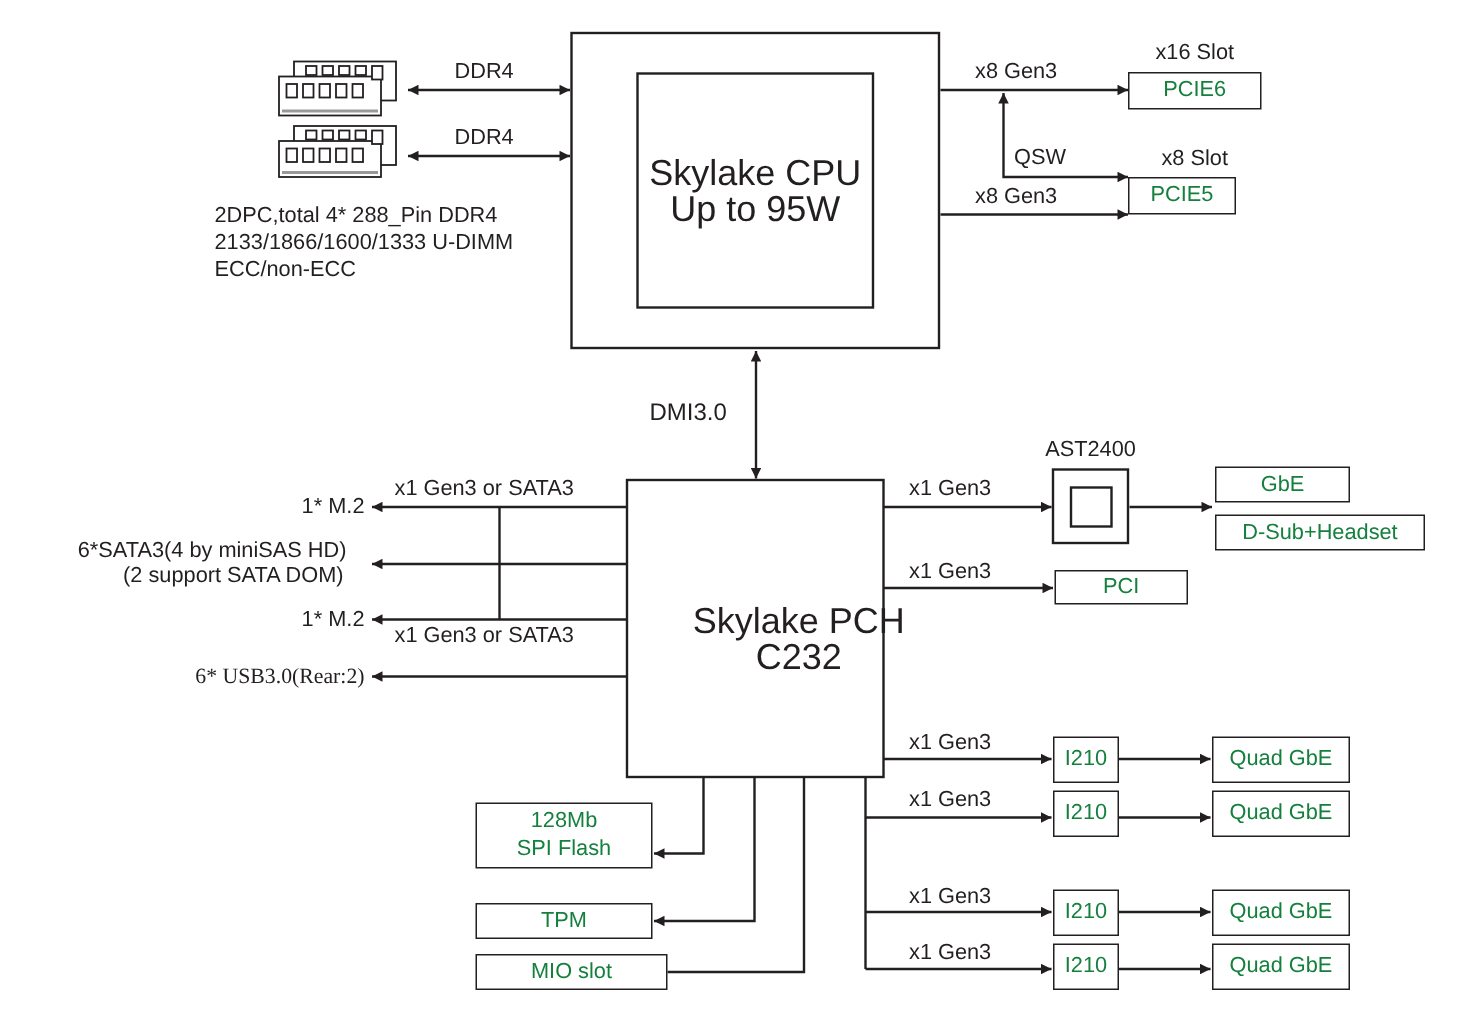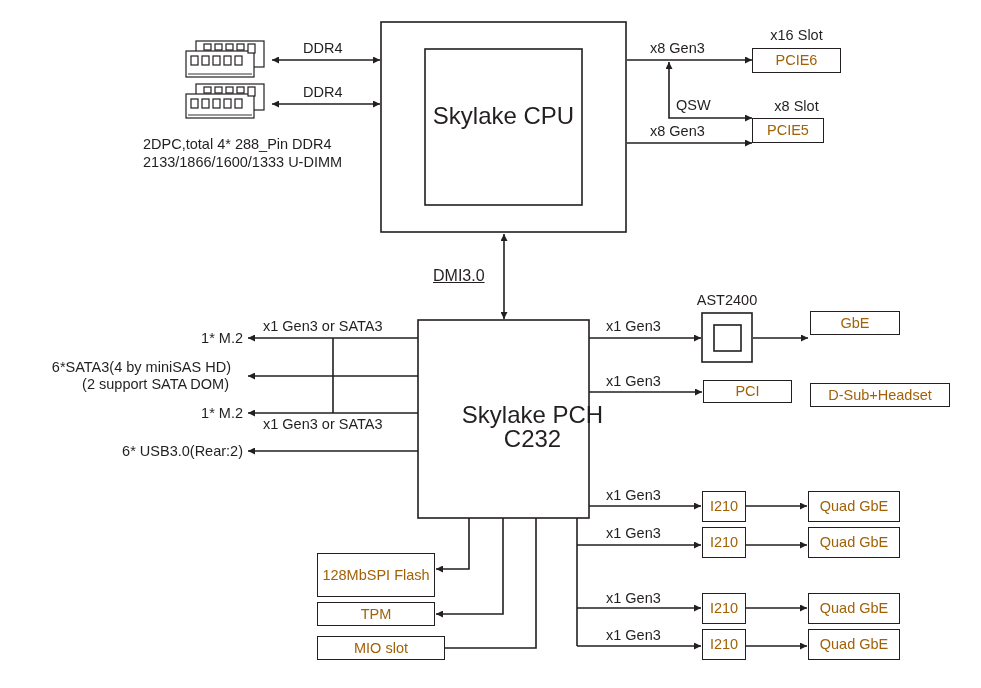--- a/index.html
+++ b/index.html
@@ -4,21 +4,21 @@
 <style>
   html, body { margin:0; padding:0; background:#ffffff; }
   body { width:981px; height:688px; position:relative; overflow:hidden;
          font-family:"Liberation Sans", sans-serif; color:#231f20; }
   svg { position:absolute; left:0; top:0; }
   .lbl { position:absolute; font-size:14.5px; line-height:16px; white-space:nowrap; color:#231f20; }
   .c { text-align:center; }
   .r { text-align:right; }
   .box { position:absolute; border:1.6px solid #231f20; box-sizing:border-box; background:#fff;
          display:flex; align-items:center; justify-content:center; text-align:center;
-         font-size:14.5px; line-height:17px; color:#a16207; }
+         font-size:14.5px; line-height:17px; color:#15803d; }
   .big { font-size:24px; line-height:24px; }
 </style>
 </head>
 <body>
 
 <svg width="981" height="688" viewBox="0 0 981 688">
   <defs>
     <marker id="ah" viewBox="0 0 10 10" refX="10" refY="5" markerWidth="9" markerHeight="7" orient="auto-start-reverse" markerUnits="userSpaceOnUse">
       <path d="M0,0 L10,5 L0,10 z" fill="#231f20"></path>
     </marker>
@@ -98,76 +98,78 @@
       <rect x="226" y="87" width="7" height="6"></rect>
         <rect x="237" y="87" width="7" height="6"></rect>
       <rect x="248" y="87" width="7" height="9"></rect>
     </g>
     <line x1="188" y1="115" x2="252" y2="115" stroke="#999" stroke-width="2"></line>
   </g>
 </svg>
 
 <div class="lbl c big" style="left:425px;top:104px;width:157px;">
   <div>Skylake CPU</div>
+  <div>Up to 95W</div>
 </div>
 
 <div class="lbl c big" style="left:418px;top:403px;width:171px;padding-left:29px;">
   <div>Skylake PCH</div>
   <div>C232</div>
 </div>
 
 <div class="lbl" style="left:303px;top:40px;">DDR4</div>
 <div class="lbl" style="left:303px;top:84px;">DDR4</div>
 <div class="lbl" style="left:143px;top:135px;line-height:18px;">
   <div>2DPC,total 4* 288_Pin DDR4</div>
   <div>2133/1866/1600/1333 U-DIMM</div>
+  <div>ECC/non-ECC</div>
 </div>
 
 <div class="lbl" style="left:650px;top:40px;">x8 Gen3</div>
 <div class="lbl" style="left:650px;top:123px;">x8 Gen3</div>
 <div class="lbl" style="left:676px;top:97px;">QSW</div>
 <div class="lbl c" style="left:752px;top:27px;width:89px;">x16 Slot</div>
 <div class="box" style="left:752px;top:48px;width:89px;height:25px;">PCIE6</div>
 <div class="lbl c" style="left:752px;top:98px;width:89px;">x8 Slot</div>
 <div class="box" style="left:752px;top:118px;width:72px;height:25px;">PCIE5</div>
 
-<div class="lbl" style="left:433px;top:268px;font-size:16px;text-decoration:underline;">DMI3.0</div>
+<div class="lbl" style="left:433px;top:268px;font-size:16px;">DMI3.0</div>
 
 <div class="lbl r" style="left:100px;top:330px;width:143px;">1* M.2</div>
 <div class="lbl" style="left:263px;top:318px;">x1 Gen3 or SATA3</div>
 <div class="lbl r" style="left:0px;top:359px;width:231px;line-height:17px;">
   <div>6*SATA3(4 by miniSAS HD)</div>
   <div style="padding-right:2px;">(2 support SATA DOM)</div>
 </div>
 <div class="lbl r" style="left:100px;top:405px;width:143px;">1* M.2</div>
 <div class="lbl" style="left:263px;top:416px;">x1 Gen3 or SATA3</div>
-<div class="lbl r" style="left:40px;top:443px;width:203px;">6* USB3.0(Rear:2)</div>
+<div class="lbl r" style="left:40px;top:443px;width:203px;font-family:Liberation Serif, serif;">6* USB3.0(Rear:2)</div>
 
 <div class="lbl" style="left:606px;top:318px;">x1 Gen3</div>
 <div class="lbl c" style="left:682px;top:292px;width:90px;">AST2400</div>
 <div class="box" style="left:810px;top:311px;width:90px;height:24px;">GbE</div>
-<div class="box" style="left:810px;top:343px;width:140px;height:24px;margin-top:40px;">D-Sub+Headset</div>
+<div class="box" style="left:810px;top:343px;width:140px;height:24px;">D-Sub+Headset</div>
 
 <div class="lbl" style="left:606px;top:373px;">x1 Gen3</div>
 <div class="box" style="left:703px;top:380px;width:89px;height:23px;">PCI</div>
 
 <div class="lbl" style="left:606px;top:487px;">x1 Gen3</div>
 <div class="box" style="left:702px;top:491px;width:44px;height:31px;">I210</div>
 <div class="box" style="left:808px;top:491px;width:92px;height:31px;">Quad GbE</div>
 
 <div class="lbl" style="left:606px;top:525px;">x1 Gen3</div>
 <div class="box" style="left:702px;top:527px;width:44px;height:31px;">I210</div>
 <div class="box" style="left:808px;top:527px;width:92px;height:31px;">Quad GbE</div>
 
 <div class="lbl" style="left:606px;top:590px;">x1 Gen3</div>
 <div class="box" style="left:702px;top:593px;width:44px;height:31px;">I210</div>
 <div class="box" style="left:808px;top:593px;width:92px;height:31px;">Quad GbE</div>
 
 <div class="lbl" style="left:606px;top:627px;">x1 Gen3</div>
 <div class="box" style="left:702px;top:629px;width:44px;height:31px;">I210</div>
 <div class="box" style="left:808px;top:629px;width:92px;height:31px;">Quad GbE</div>
 
-<div class="box" style="left:317px;top:553px;width:118px;height:44px;flex-direction:row;line-height:19px;">
+<div class="box" style="left:317px;top:535px;width:118px;height:44px;flex-direction:column;line-height:19px;">
   <div>128Mb</div>
   <div>SPI Flash</div>
 </div>
 <div class="box" style="left:317px;top:602px;width:118px;height:24px;">TPM</div>
 <div class="box" style="left:317px;top:636px;width:128px;height:24px;">MIO slot</div>
 
 </body></html>

